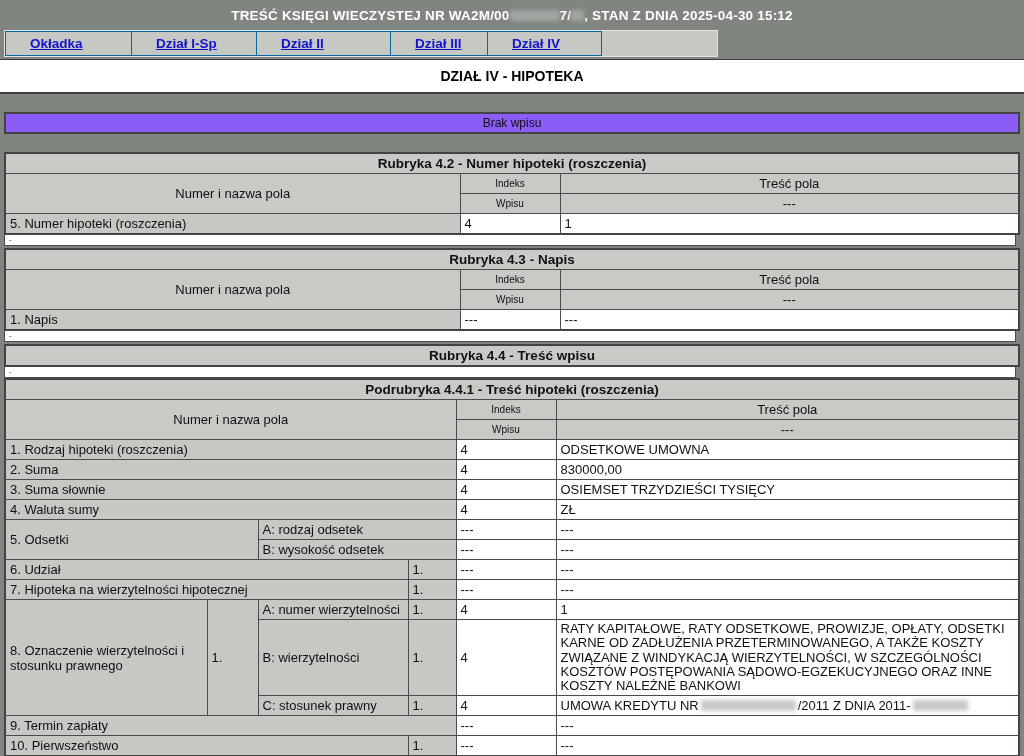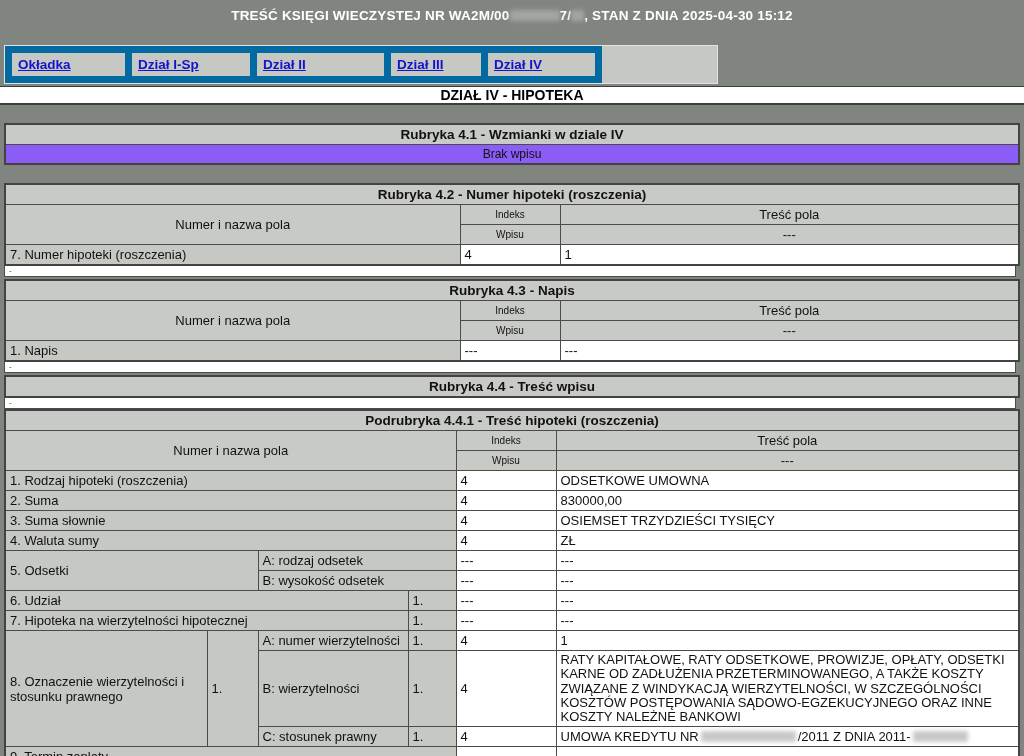--- a/index.html
+++ b/index.html
@@ -5,21 +5,21 @@
   html, body {
     margin: 0; padding: 0;
     width: 1024px; height: 756px;
     overflow: hidden;
     background: #81857f;
     font-family: "Liberation Sans", "DejaVu Sans", sans-serif;
     -webkit-font-smoothing: antialiased;
   }
   .title-bar {
     width: 100%;
-    padding: 8px 0 22px 0;
+    padding: 8px 0 7px 0;
     text-align: center;
     color: #ffffff;
     font-weight: bold;
     font-size: 13.5px;
     letter-spacing: .2px;
   }
   .redact {
     display: inline-block;
     height: 11px;
     border-radius: 1px;
@@ -34,22 +34,22 @@
   .tabbar {
     margin-left: 4px;
     width: 712px;
     display: flex;
     border: 1px solid #e2e2e2;
     background: #c6c8c4;
   }
   .tab {
     display: block;
     box-sizing: border-box;
-    border: 7px solid #0369a1;
-    padding: 4px 0 4px 6px;
+    border: 1px solid #0369a1;
+    padding: 4px 0 4px 24px;
     font-size: 13.5px;
     font-weight: bold;
     color: #1313cd;
     text-decoration: underline;
     cursor: pointer;
     white-space: nowrap;
     overflow: hidden;
   }
   .tab:nth-child(1){ width:127px; }
   .tab:nth-child(2){ width:125px; }
@@ -62,21 +62,21 @@
   .section-heading {
     margin-top: 2px;
     width: 100%;
     background: #ffffff;
     border-top: 1px solid #3c3c3c;
     border-bottom: 2px solid #3c3c3c;
     text-align: center;
     font-weight: bold;
     font-size: 14px;
     color: #000;
-    padding: 0 0;
+    padding: 8px 0;
   }
 
   table.kw {
     border-collapse: collapse;
     table-layout: fixed;
     width: 1016px;
     margin: 0 4px;
     background: #ffffff;
     border: 2px solid #434343;
     font-size: 13px;
@@ -140,23 +140,20 @@
 
 <div class="section-heading">DZIAŁ IV - HIPOTEKA</div>
 
 <div class="gap-lg"></div>
 
 <table class="kw">
   <colgroup>
       <col>
     </colgroup>
   <tbody>
-      <tr>
-        <td class="band">Rubryka 4.1 - Wzmianki w dziale IV</td>
-      </tr>
   <tr>
         <td class="empty-note">Brak wpisu</td>
       </tr>
 </tbody>
   </table>
 
 <div class="gap-lg"></div>
 
 <table class="kw">
   <colgroup>
@@ -171,21 +168,21 @@
   <tr>
     <td class="hdr" rowspan="2">Numer i nazwa pola</td>
     <td class="hdr sm">Indeks</td>
     <td class="hdr">Treść pola</td>
   </tr>
   <tr>
     <td class="hdr sm">Wpisu</td>
     <td class="hdr">---</td>
   </tr>
   <tr>
-    <td class="lbl">7. Numer hipoteki (roszczenia)</td>
+    <td class="lbl">5. Numer hipoteki (roszczenia)</td>
     <td class="val">4</td>
     <td class="val">1</td>
   </tr>
 </tbody>
   </table>
 <div class="sep-row"><span>-</span></div>
 <div class="gap-sm"></div>
 
 <table class="kw">
   <colgroup>

